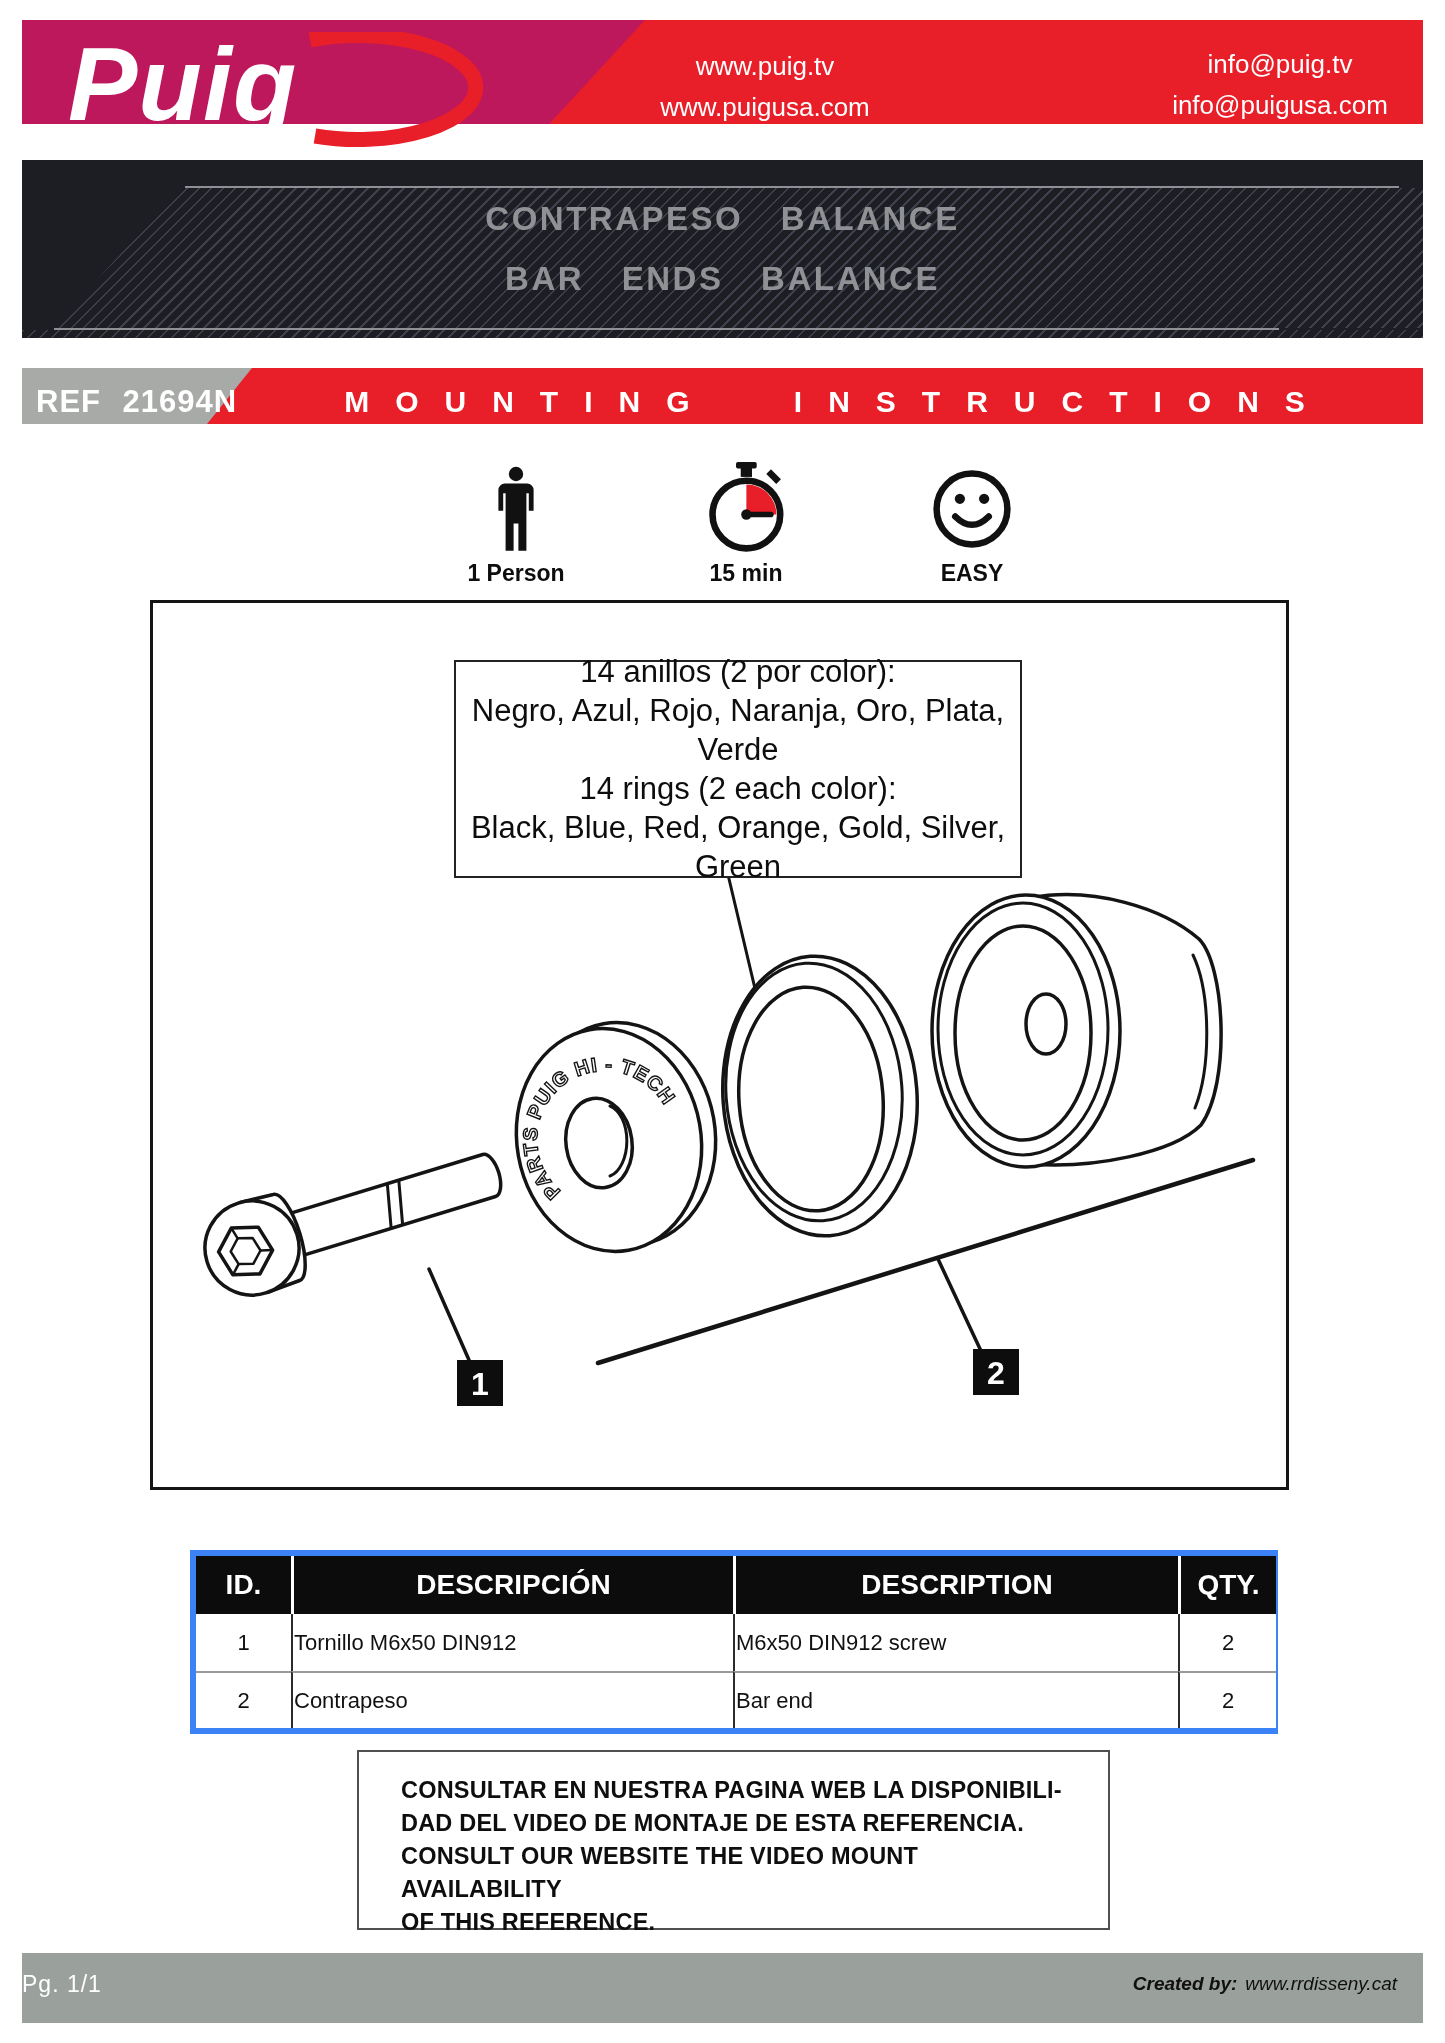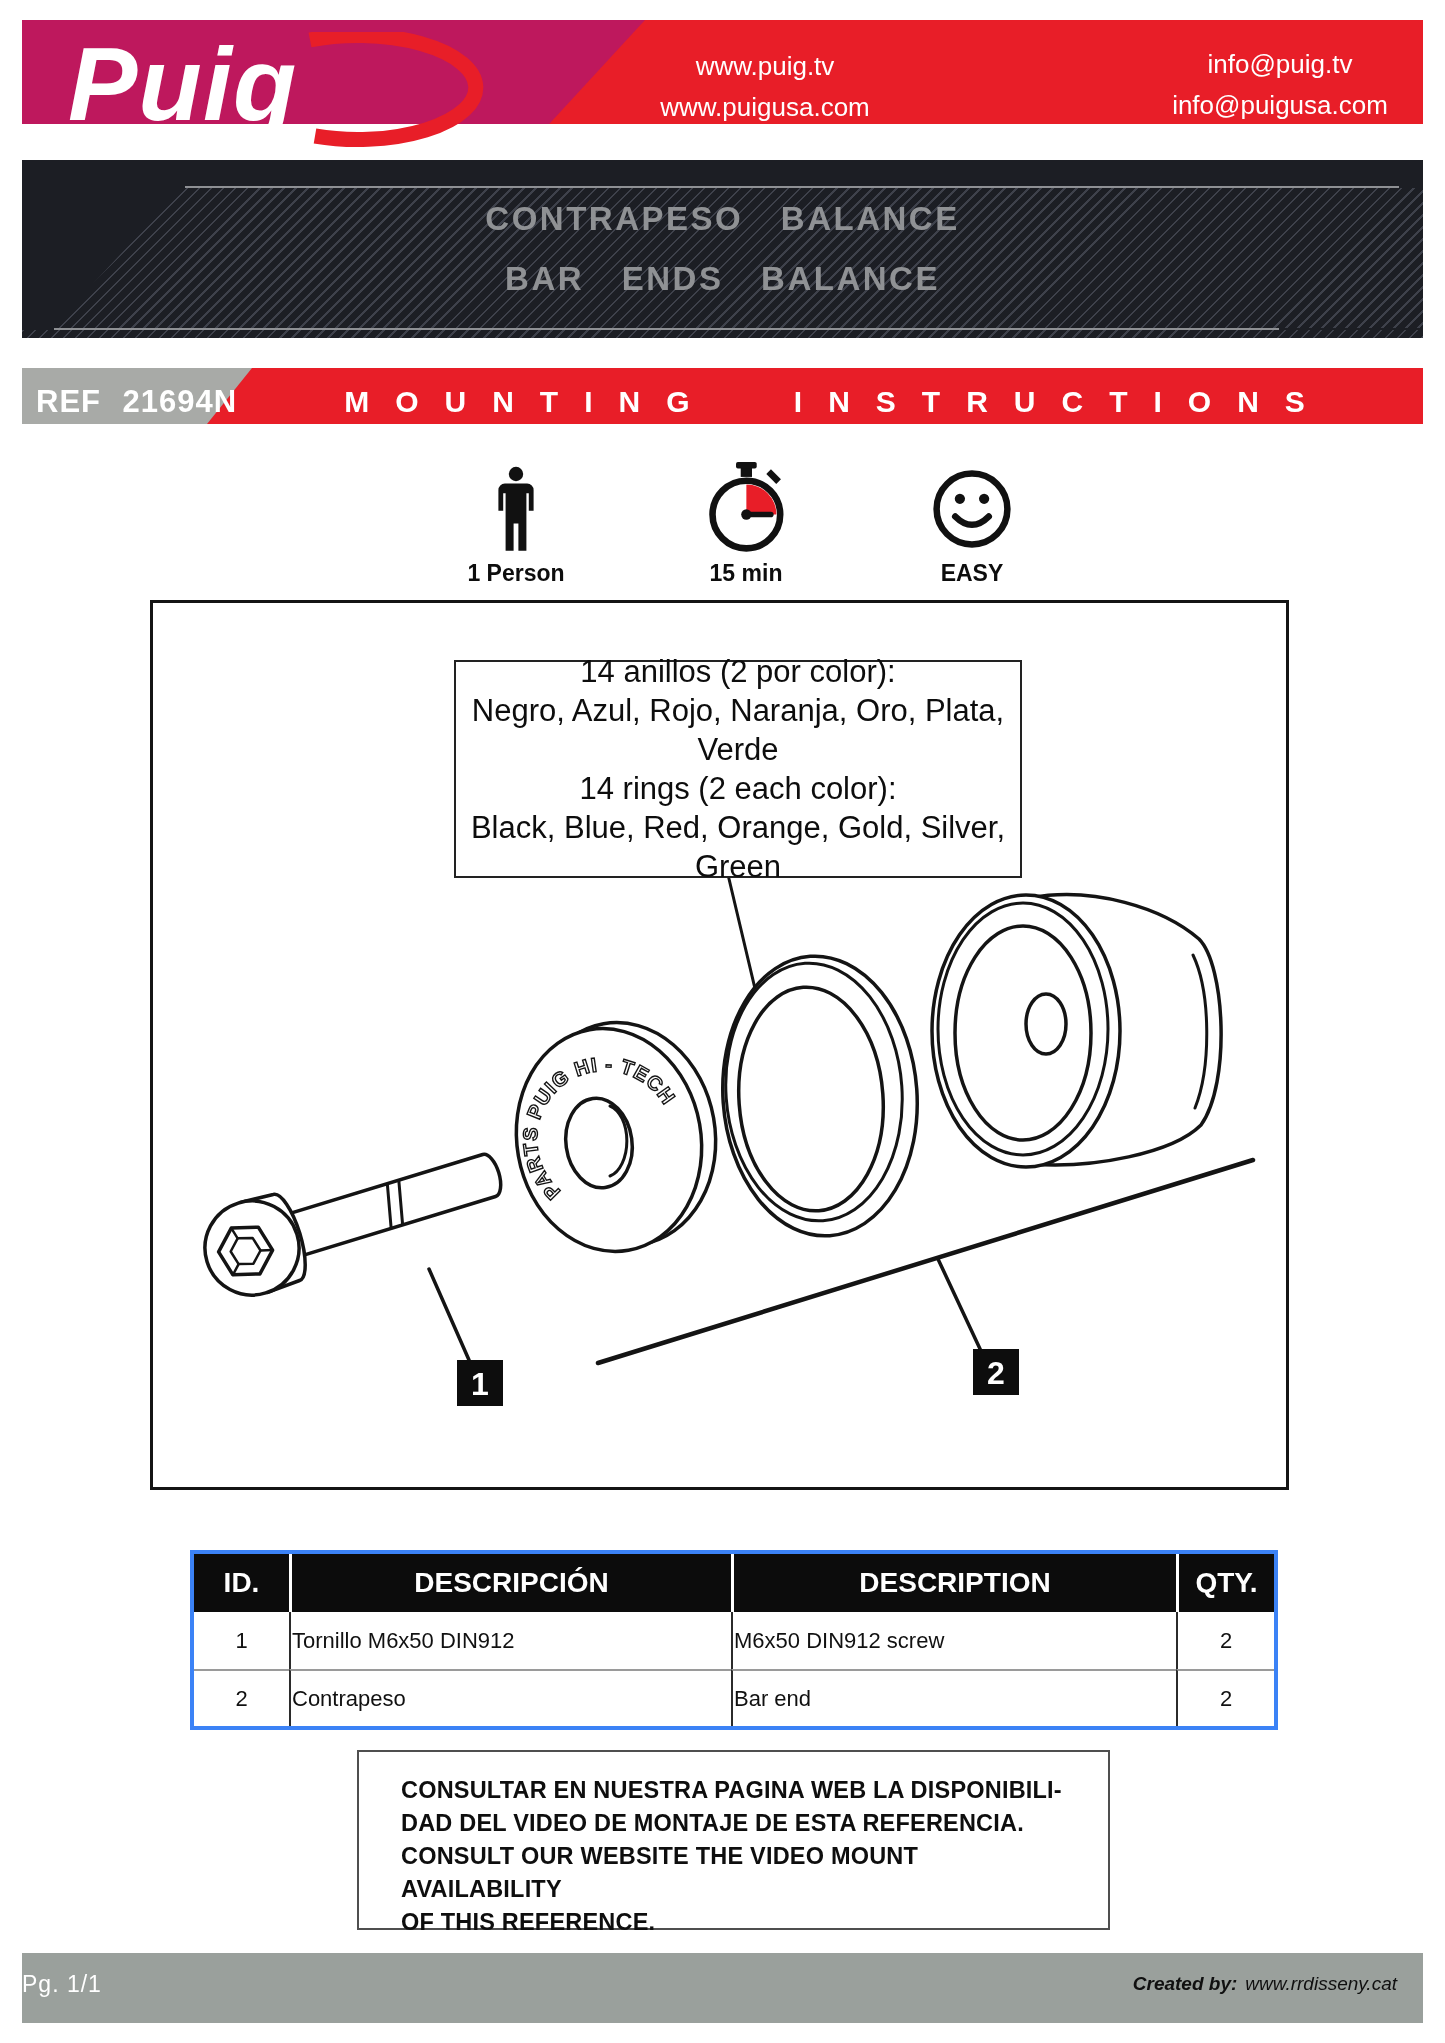--- a/index.html
+++ b/index.html
@@ -52,21 +52,21 @@
 
   
   .diagram-box{ left:150px; top:600px; width:1139px; height:890px; border:3px solid #141414; background:#fff; }
   .diagram-svg{ position:absolute; inset:0; width:100%; height:100%; }
   .callout{ position:absolute; left:301px; top:40px; width:568px; height:218px;
     border:2px solid #222; background:#fff;
     display:flex; flex-direction:column; justify-content:center; text-align:center;
     font-family:Liberation Sans, sans-serif; font-size:31px; line-height:39px; color:#0d0d0d;margin-top:17px; }
 
   
-  .parts-table{ left:190px; top:1550px; width:1088px; border:4px solid #3b82f6;
+  .parts-table{ left:190px; top:1550px; width:1088px; border:6px solid #3b82f6;
     display:grid; grid-template-columns:95px 442px 445px 98px; }
   .pt-cell{ display:flex; align-items:center; font-size:22px; background:#fff; }
   .pt-head{ background:#0c0c0c; color:#fff; font-size:28px; font-weight:bold; height:58px; justify-content:center; }
   .pt-head + .pt-head{ border-left:3px solid #fff; }
   .pt-body{ height:57px; }
   .pt-center{ justify-content:center; }
   .pt-desc{ padding-left:1px; }
   .pt-body.col2,.pt-body.col3,.pt-body.col4{ border-left:2px solid #2b2b2b; }
   .pt-row2{ border-top:2px solid #9a9a9a; }
 

